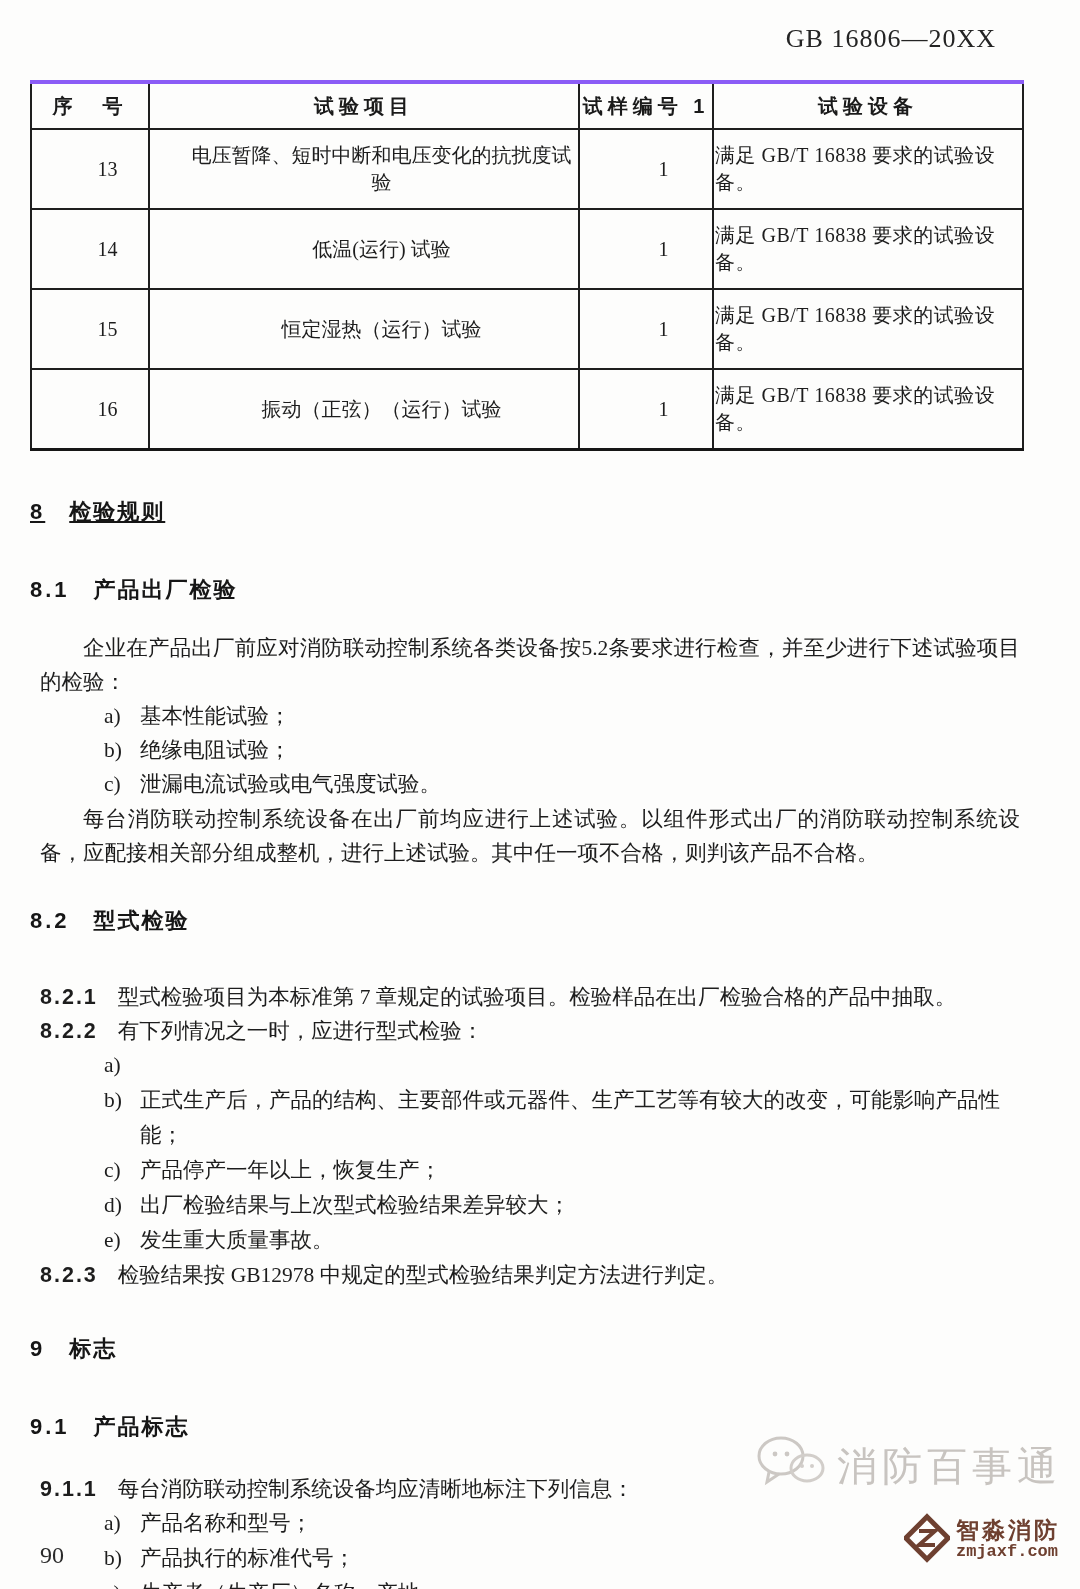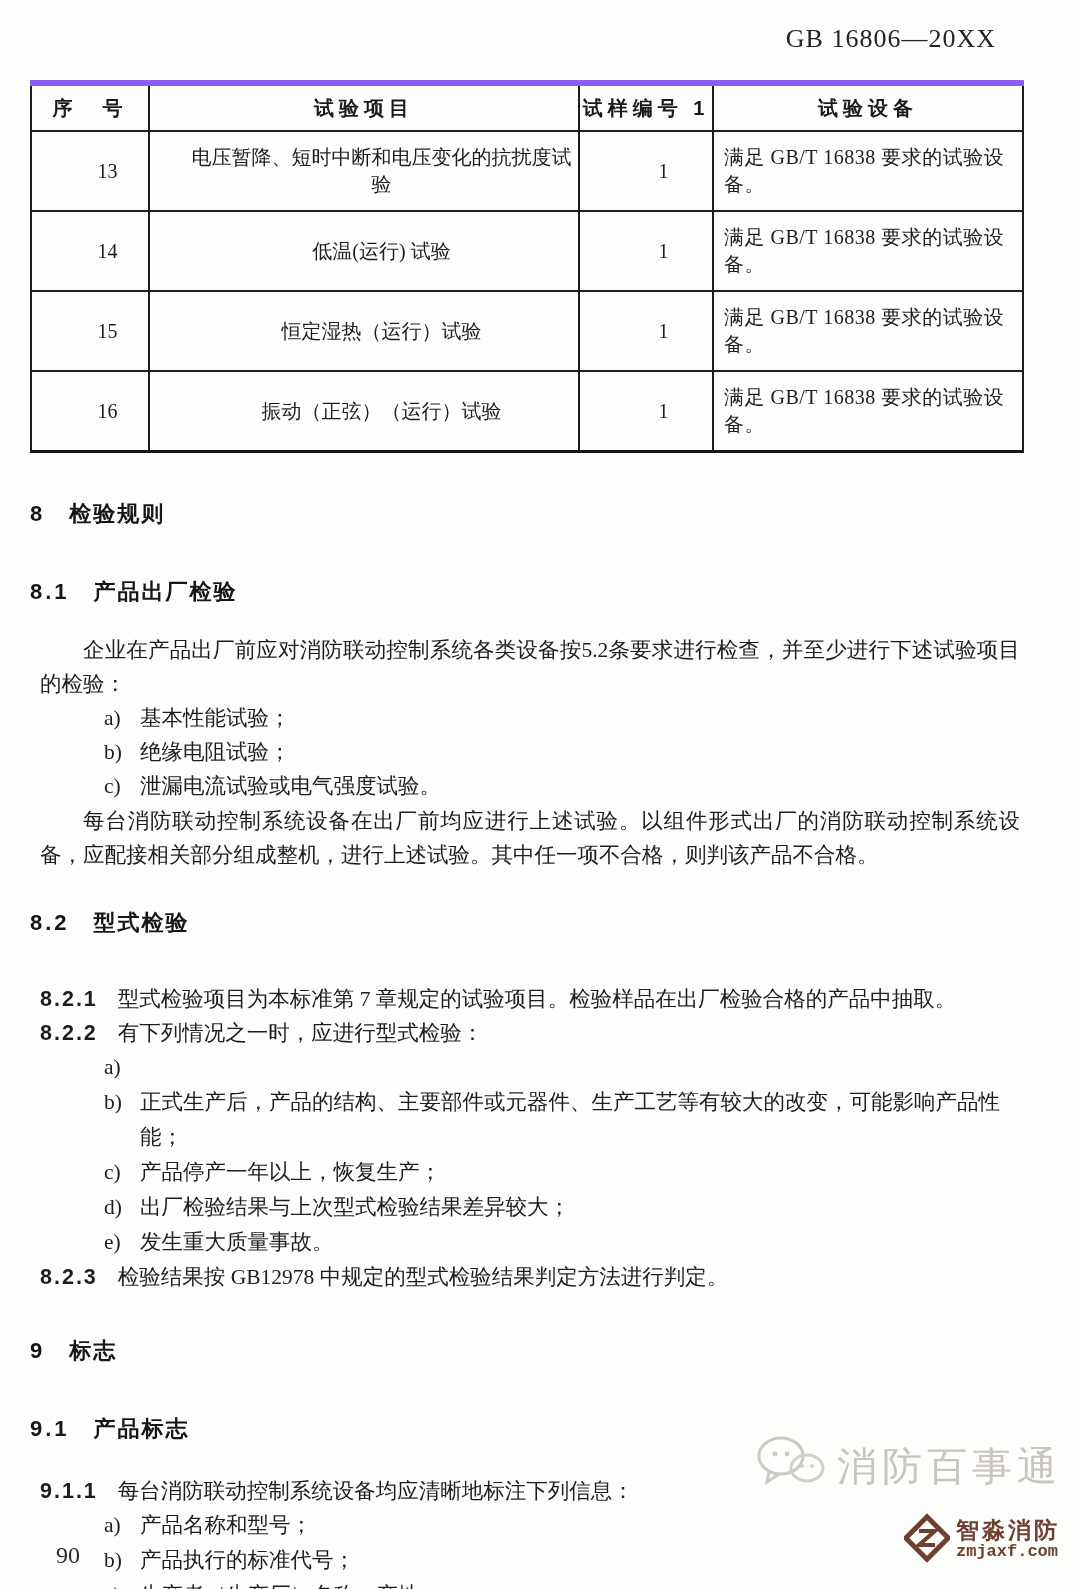--- a/index.html
+++ b/index.html
@@ -19,21 +19,21 @@
     font-size:26px;
     letter-spacing:1px;
     color:#242424;
   }
   
   table.test-table {
     border-collapse:collapse;
     table-layout:fixed;
     width:992px;
     margin:26px 0 6px 30px;
-    border-top:6px solid #8b5cf6;
+    border-top:4px solid #8b5cf6;
     border-bottom:3px solid #161616;
   }
   table.test-table th, table.test-table td {
     border:2px solid #1e1e1e;
     overflow:hidden;
   }
   table.test-table th {
     height:42px;
     font-family:"Liberation Sans","DejaVu Sans",sans-serif;
     font-weight:700;
@@ -42,32 +42,32 @@
     text-align:center;
     vertical-align:middle;
     color:#1a1a1a;
   }
   table.test-table td {
     height:76px;
     font-size:20px;
     vertical-align:middle;
   }
   td.c-no, td.c-sample, td.c-item { text-align:center;padding-left:36px; }
-  td.c-equip { text-align:left; padding:0 10px; letter-spacing:0.5px; }
+  td.c-equip { text-align:left; padding:0 1px; letter-spacing:0.5px; }
   
   .h1, .h2 {
     font-family:"Liberation Sans","DejaVu Sans",sans-serif;
     font-weight:700;
     font-size:22px;
     color:#161616;
     margin-left:30px;
     letter-spacing:2px;
   }
   .h1 .num, .h2 .num { letter-spacing:3px; margin-right:24px; }
-  .h1-8 { margin-top:46px; }
+  .h1-8 { margin-top:46px;text-decoration:underline; }
   .h2-81 { margin-top:48px; }
   .h2-82 { margin-top:36px; }
   .h1-9 { margin-top:42px; }
   .h2-91 { margin-top:48px; }
   
   .body-block { padding:0 60px 0 40px; }
   .para {
     font-size:21.5px;
     line-height:34px;
     text-indent:2em;
@@ -96,21 +96,21 @@
     font-family:"Liberation Sans","DejaVu Sans",sans-serif;
     font-weight:700;
     letter-spacing:2px;
     margin-right:20px;
   }
   .clause-821 { margin-top:44px;text-align:center; }
   .clause-911 { margin-top:30px; }
   
   .page-num {
     position:absolute;
-    left:56px; bottom:20px;
+    left:40px; bottom:20px;
     font-size:24px;
     color:#2a2a2a;
   }
   .watermark {
     position:absolute;
     right:18px; bottom:22px;
     display:flex;
     flex-direction:column;
     align-items:flex-end;
   }

